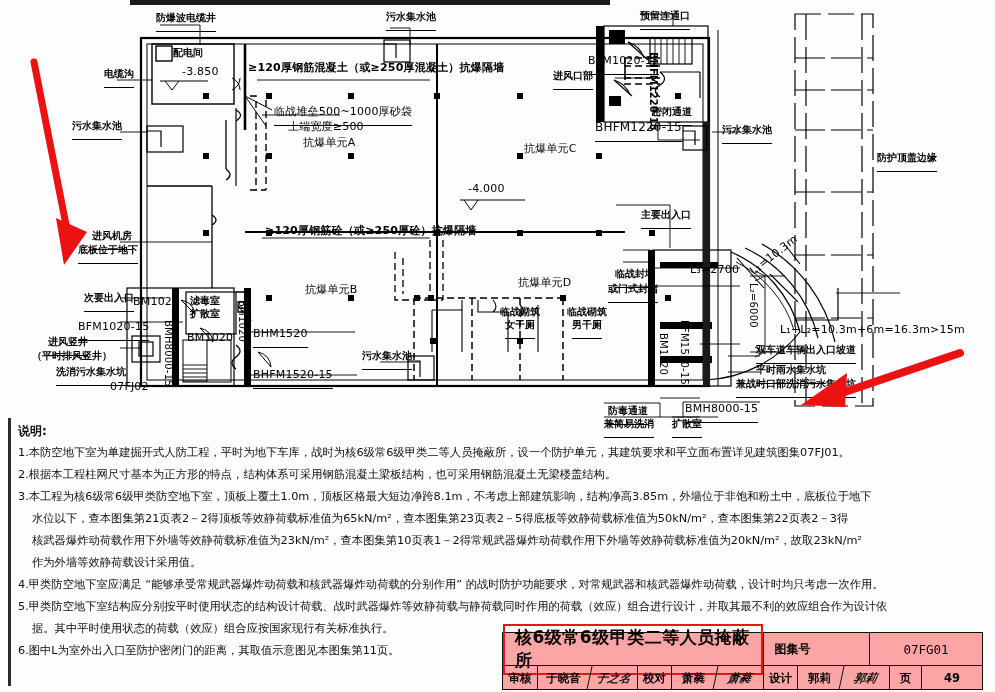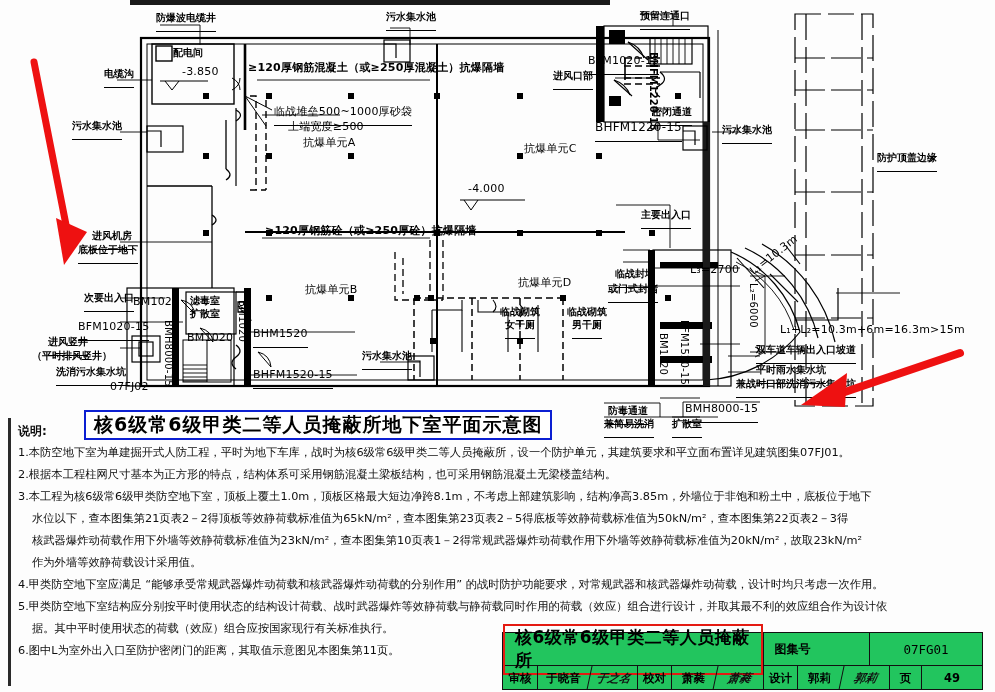--- a/index.html
+++ b/index.html
@@ -76,21 +76,21 @@
     background: #fff;
     color: #000;
   }
   .note-line { position: absolute; left: 4px; white-space: nowrap; }
   .note-indent { padding-left: 14px; }
 
   
   #titleblock {
     position: absolute; left: 502px; top: 632px; width: 481px; height: 58px;
     border: 1px solid #111;
-    background: #22c55e;
+    background: #fca5a5;
   }
   #tb-top {
     display: flex; height: 33px; border-bottom: 1px solid #111;
   }
   #tb-top .main {
     flex: 1 1 auto; position: relative;
     display: flex; align-items: center; justify-content: center;
   }
   #tb-top .main .redbox {
     border: 2px solid #e41a12;
@@ -535,21 +535,20 @@
 
   <svg class="arrow" style="left:775px; top:345px; width:220px; height:70px;" viewBox="0 0 220 70">
     <g>
       <line x1="185" y1="8" x2="55" y2="52" stroke="#ee1111" stroke-width="8" stroke-linecap="round"></line>
       <polygon points="72,28 70,62 26,60" fill="#ee1111"></polygon>
     </g>
   </svg>
 
   <div id="notes">
     <div class="note-head">说明:</div>
-    <div id="title-banner">核6级常6级甲类二等人员掩蔽所地下室平面示意图</div>
 
     <div class="note-line" style="top:24px;">1.本防空地下室为单建掘开式人防工程，平时为地下车库，战时为核6级常6级甲类二等人员掩蔽所，设一个防护单元，其建筑要求和平立面布置详见建筑图集07FJ01。</div>
     <div class="note-line" style="top:46px;">2.根据本工程柱网尺寸基本为正方形的特点，结构体系可采用钢筋混凝土梁板结构，也可采用钢筋混凝土无梁楼盖结构。</div>
     <div class="note-line" style="top:68px;">3.本工程为核6级常6级甲类防空地下室，顶板上覆土1.0m，顶板区格最大短边净跨8.1m，不考虑上部建筑影响，结构净高3.85m，外墙位于非饱和粉土中，底板位于地下</div>
     <div class="note-line note-indent" style="top:90px;">水位以下，查本图集第21页表2－2得顶板等效静荷载标准值为65kN/m²，查本图集第23页表2－5得底板等效静荷载标准值为50kN/m²，查本图集第22页表2－3得</div>
     <div class="note-line note-indent" style="top:112px;">核武器爆炸动荷载作用下外墙等效静荷载标准值为23kN/m²，查本图集第10页表1－2得常规武器爆炸动荷载作用下外墙等效静荷载标准值为20kN/m²，故取23kN/m²</div>
     <div class="note-line note-indent" style="top:134px;">作为外墙等效静荷载设计采用值。</div>
     <div class="note-line" style="top:156px;">4.甲类防空地下室应满足 “能够承受常规武器爆炸动荷载和核武器爆炸动荷载的分别作用” 的战时防护功能要求，对常规武器和核武器爆炸动荷载，设计时均只考虑一次作用。</div>
     <div class="note-line" style="top:178px;">5.甲类防空地下室结构应分别按平时使用状态的结构设计荷载、战时武器爆炸等效静荷载与静荷载同时作用的荷载（效应）组合进行设计，并取其最不利的效应组合作为设计依</div>
     <div class="note-line note-indent" style="top:200px;">据。其中平时使用状态的荷载（效应）组合应按国家现行有关标准执行。</div>

